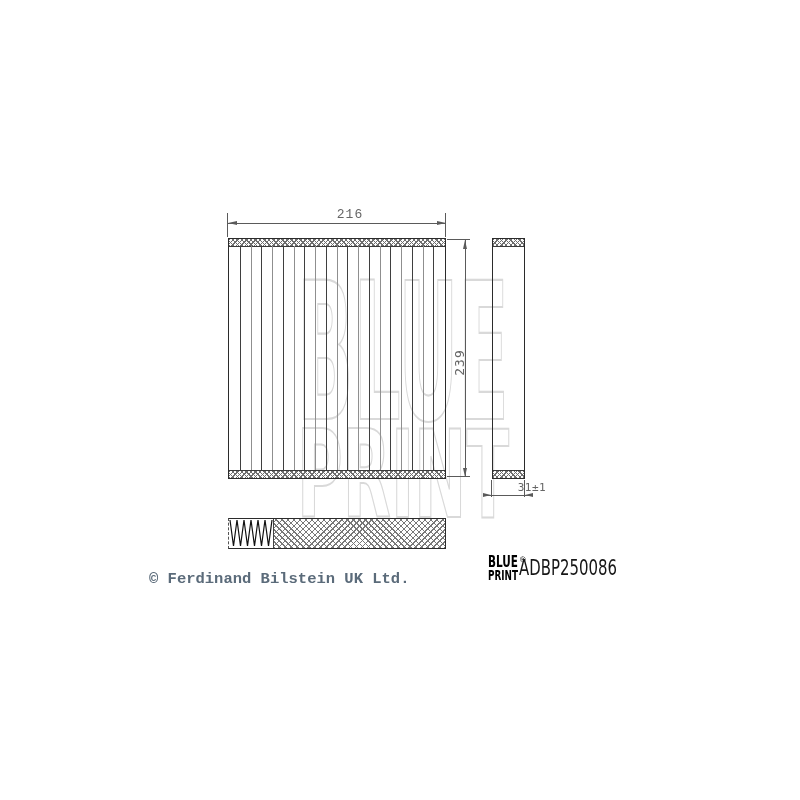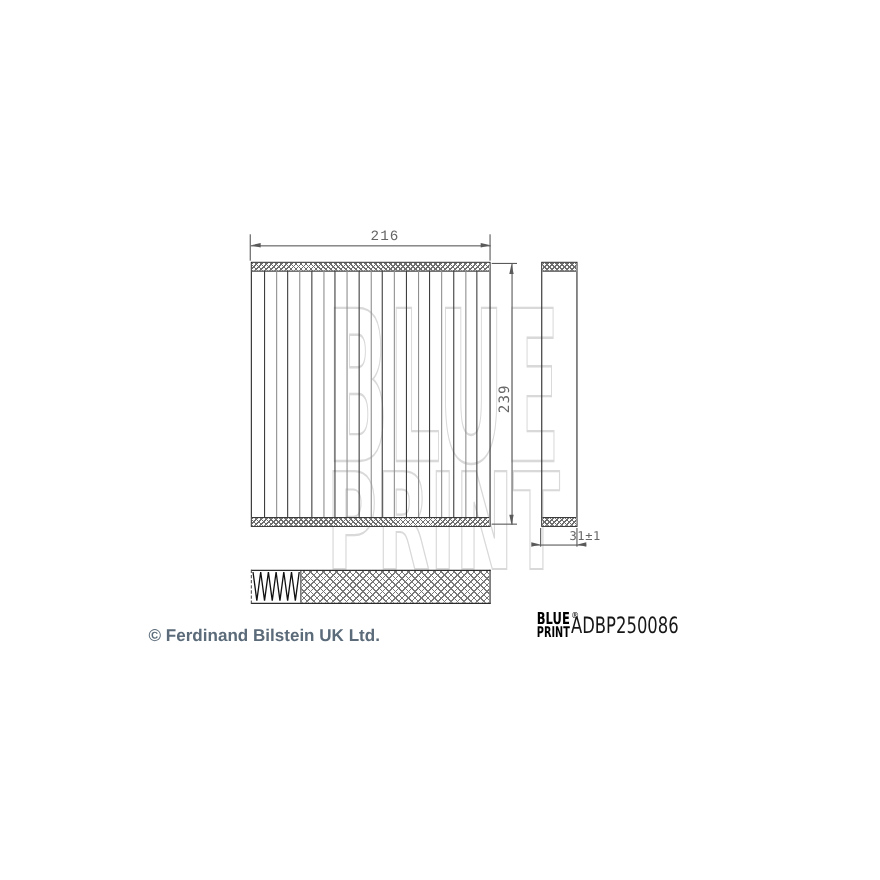--- a/index.html
+++ b/index.html
@@ -34,22 +34,22 @@
   .dimline{position:absolute;background:#5a5a5a;z-index:3;}
   .arrow{position:absolute;width:0;height:0;z-index:3;}
   .dim-label{position:absolute;color:#666666;z-index:3;
              font-family:"DejaVu Sans Mono","DejaVu Sans",monospace;
              font-size:13px;letter-spacing:1px;text-align:center;line-height:14px;}
   #label-239{transform:rotate(-90deg);transform-origin:center;}
   #label-31{font-size:11px;letter-spacing:0.5px;margin-left:24px;}
 
   
   #brand-logo,#part-number{position:absolute;z-index:4;}
-  #copyright{position:absolute;left:135px;top:570px;z-index:4;
-             font-family:Liberation Sans, sans-serif;
+  #copyright{position:absolute;left:149px;top:570px;z-index:4;
+             font-family:Liberation Mono, monospace;
              font-weight:700;font-size:15.5px;color:#5b6b7a;white-space:nowrap;}
 </style>
 </head>
 <body>
 
 <svg id="watermark" width="800" height="800" viewBox="0 0 800 800">
   <text x="403" y="419" text-anchor="middle" textLength="212" lengthAdjust="spacingAndGlyphs" style="font:700 191px 'DejaVu Sans',sans-serif" fill="none" stroke-width="2.2" stroke="#d9d9d9">BLUE</text>
   <text x="403" y="517" text-anchor="middle" textLength="212" lengthAdjust="spacingAndGlyphs" style="font:700 122px 'DejaVu Sans',sans-serif" fill="none" stroke-width="2" stroke="#d9d9d9">PRINT</text>
 </svg>
 

